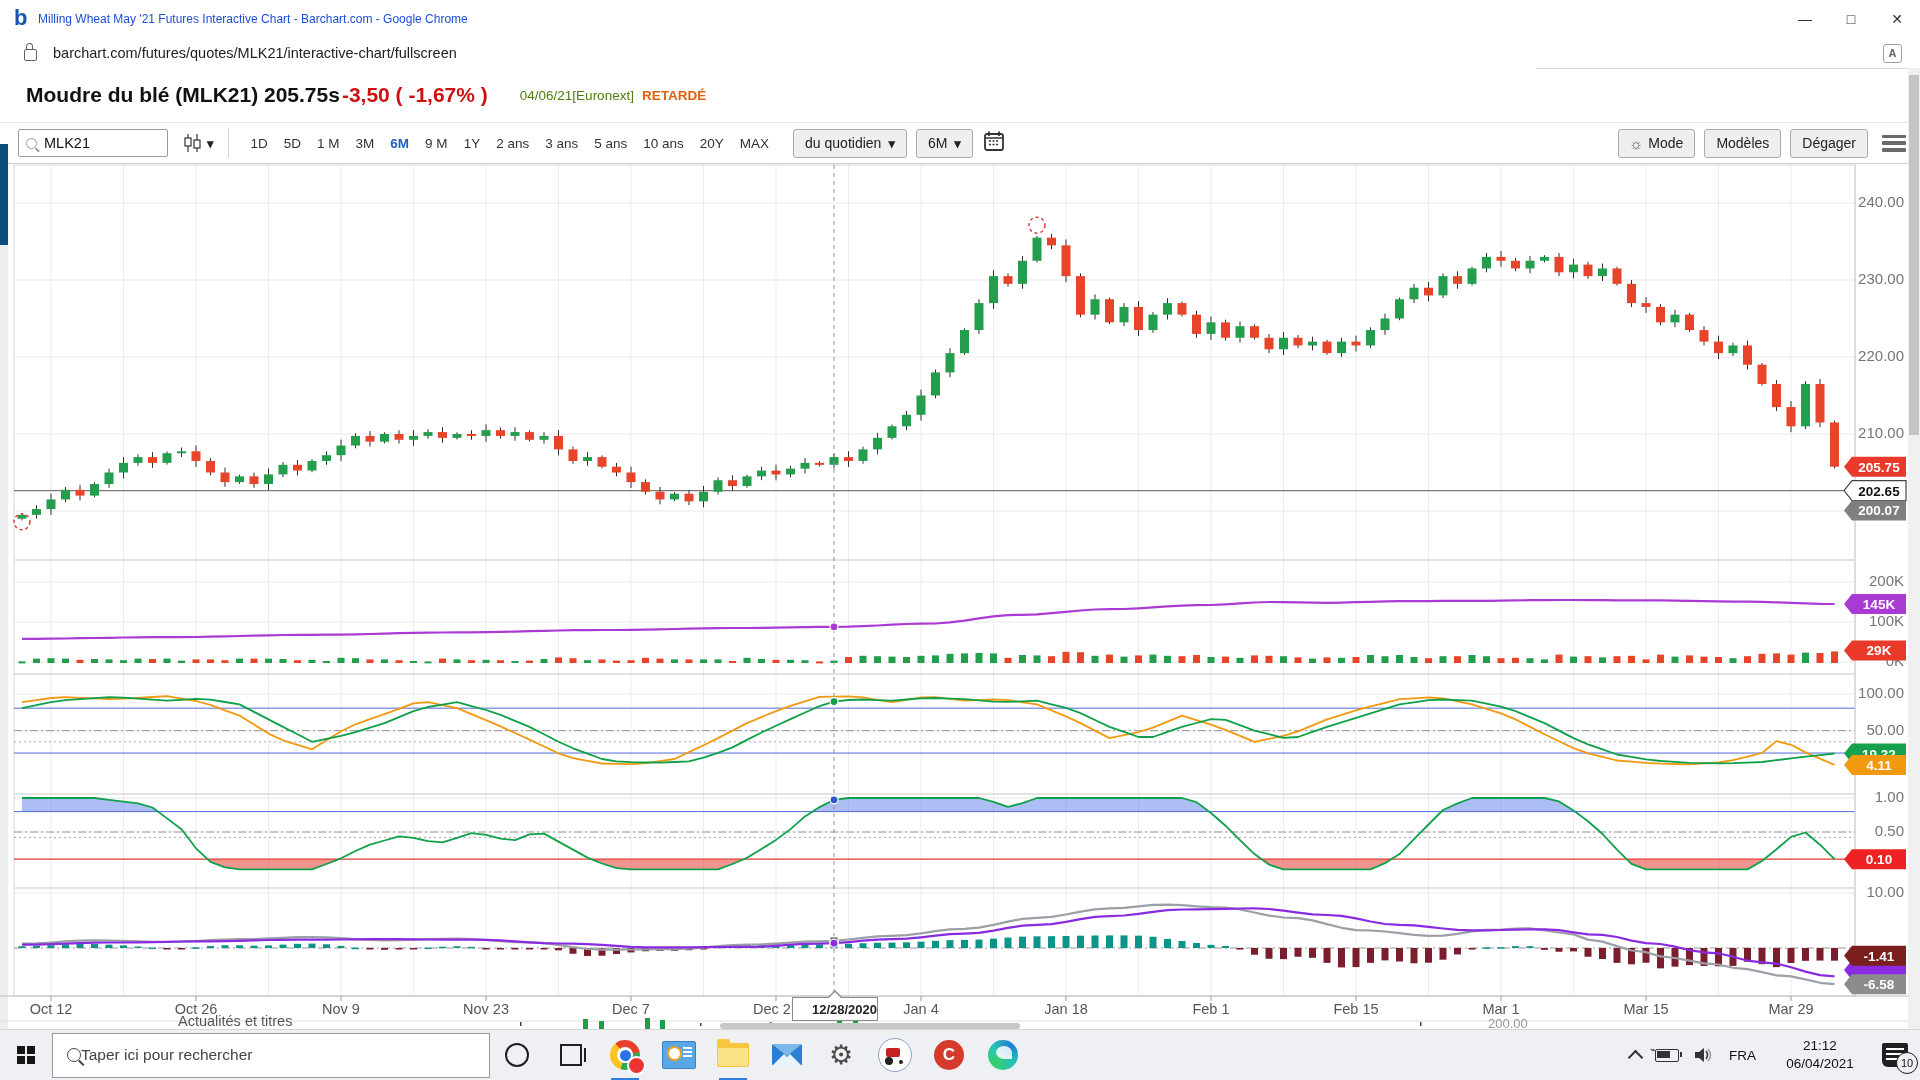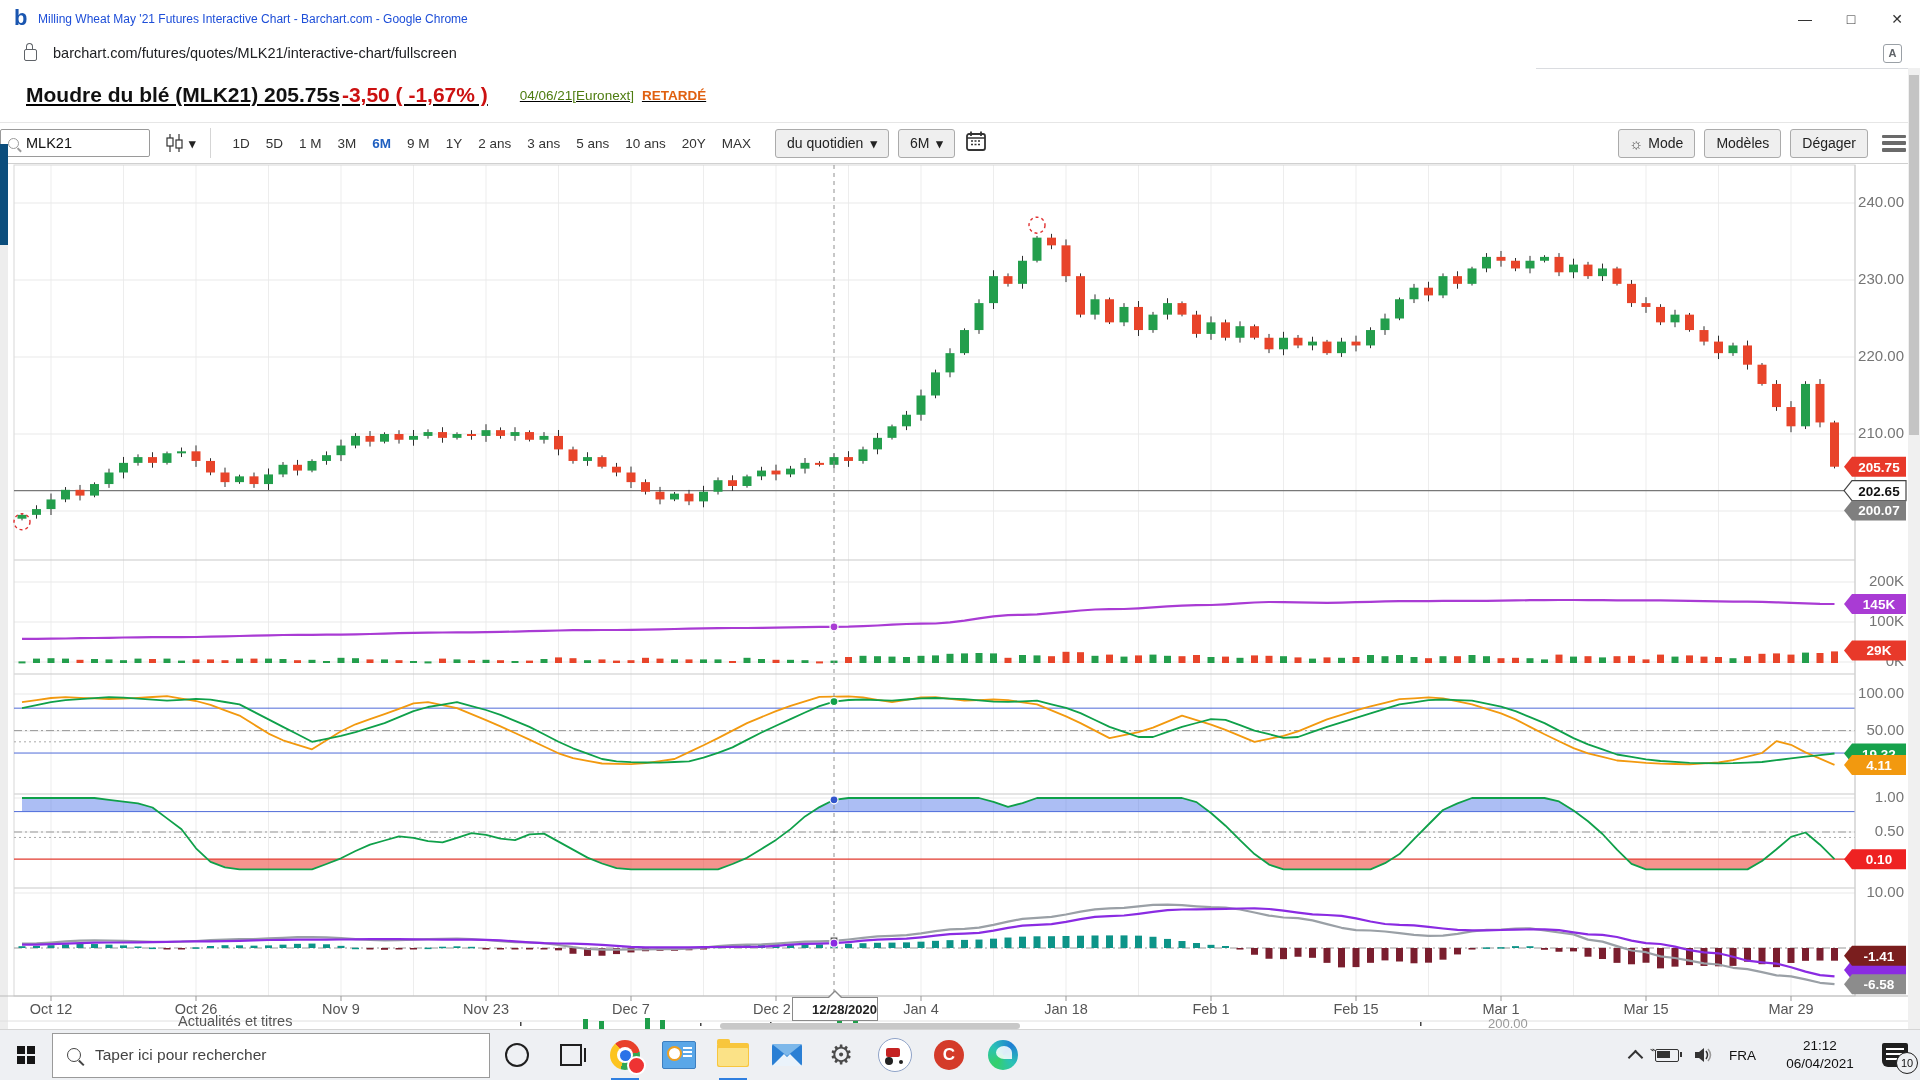--- a/index.html
+++ b/index.html
@@ -16,28 +16,28 @@
   
   #urlbar{left:0;top:38px;width:1920px;height:30px;background:#fff;border-bottom:1px solid #dadce0;
     display:flex;align-items:center;}
   #lock-icon{margin-left:24px;width:11px;height:10px;border:1.5px solid #5f6368;border-radius:2px;position:relative;margin-top:4px;}
   #lock-icon:before{content:"";position:absolute;left:1px;top:-7px;width:5px;height:6px;
     border:1.5px solid #5f6368;border-bottom:none;border-radius:4px 4px 0 0;}
   #url-text{margin-left:16px;font-size:14.5px;color:#202124;}
   #translate-icon{margin-left:auto;margin-right:18px;width:17px;height:17px;border:1.5px solid #9aa0a6;
     border-radius:3px;color:#5f6368;font-size:11px;font-weight:bold;display:flex;align-items:center;justify-content:center;}
   
-  #qheader{left:0;top:68px;width:1536px;height:54px;background:#fff;display:flex;align-items:center;text-decoration:underline;}
+  #qheader{left:0;top:68px;width:1536px;height:54px;background:#fff;display:flex;align-items:center;}
   #q-title{margin-left:26px;font-size:21px;font-weight:bold;color:#111;}
   #q-change{font-size:21px;font-weight:bold;color:#cc1111;margin-left:2px;}
   #q-session{margin-left:32px;font-size:13.5px;color:#4d7c0f;}
   #q-delayed{margin-left:8px;font-size:13.5px;color:#e06010;font-weight:bold;}
   
   #toolbar{left:0;top:122px;width:1920px;height:42px;background:#fff;border-top:1px solid #e6e6e6;
-    border-bottom:1px solid #d0d0d0;display:flex;align-items:center;box-sizing:border-box;}
+    border-bottom:1px solid #d0d0d0;display:flex;align-items:center;padding-left:18px;box-sizing:border-box;}
   #symbol-box{width:148px;height:26px;border:1px solid #9a9a9a;border-radius:2px;background:#fff;
     display:flex;align-items:center;}
   .mag{width:9px;height:9px;border:1.5px solid #9a9a9a;border-radius:50%;position:relative;margin-left:7px;}
   .mag:after{content:"";position:absolute;width:5px;height:1.5px;background:#9a9a9a;transform:rotate(45deg);
     left:8px;top:10px;}
   #symbol-text{margin-left:7px;font-size:14.5px;color:#111;}
   #charttype{margin-left:14px;display:flex;align-items:center;color:#333;}
   .chev{font-size:13px;color:#222;margin-left:3px;font-weight:bold;}
   .vsep{width:1px;height:30px;background:#d5d5d5;margin:0 14px;}
   .range{font-size:13.5px;color:#333;margin:0 8px;white-space:nowrap;}
@@ -65,21 +65,21 @@
   #vthumb{left:1909px;top:75px;width:10px;height:360px;background:#c4c4c4;z-index:5;}
   
   #taskbar{left:0;top:1029px;width:1920px;height:51px;background:#eef0f3;border-top:1px solid #d5d5d5;
     display:flex;align-items:center;z-index:10;box-sizing:border-box;}
   #start{width:52px;height:51px;display:flex;align-items:center;justify-content:center;}
   #start .w{display:grid;grid-template-columns:8px 8px;grid-gap:2px;}
   #start .w div{width:8px;height:8px;background:#151515;}
   #tb-search{width:436px;height:43px;background:#fff;border:1px solid #9a9a9a;display:flex;align-items:center;}
   #tb-search .mag{width:12px;height:12px;border-color:#444;margin-left:14px;}
   #tb-search .mag:after{background:#444;width:7px;left:10px;top:13px;}
-  #tb-search span{margin-left:14px;font-size:15.5px;color:#444;}
+  #tb-search span{font-size:15.5px;color:#444;}
   .tbicon{width:54px;height:51px;display:flex;align-items:center;justify-content:center;position:relative;}
   .tbicon.open:after{content:"";position:absolute;bottom:0;left:13px;width:28px;height:3px;background:#2f7fe0;}
   .cortana{width:20px;height:20px;border:2.5px solid #1f1f1f;border-radius:50%;}
   .taskview{width:18px;height:18px;border:2px solid #1f1f1f;position:relative;}
   .taskview:after{content:"";position:absolute;right:-6px;top:2px;width:2px;height:14px;background:#1f1f1f;}
   .chrome{width:30px;height:30px;border-radius:50%;position:relative;
     background:conic-gradient(from -40deg,#e8402a 0 33%,#34a853 33% 66%,#fcc420 66% 100%);}
   .chrome:before{content:"";position:absolute;left:7px;top:7px;width:16px;height:16px;background:#fff;border-radius:50%;}
   .chrome:after{content:"";position:absolute;left:9.5px;top:9.5px;width:11px;height:11px;background:#2a72e8;border-radius:50%;}
   .badge-red{position:absolute;right:6px;bottom:6px;width:15px;height:15px;background:#e33;border-radius:50%;

